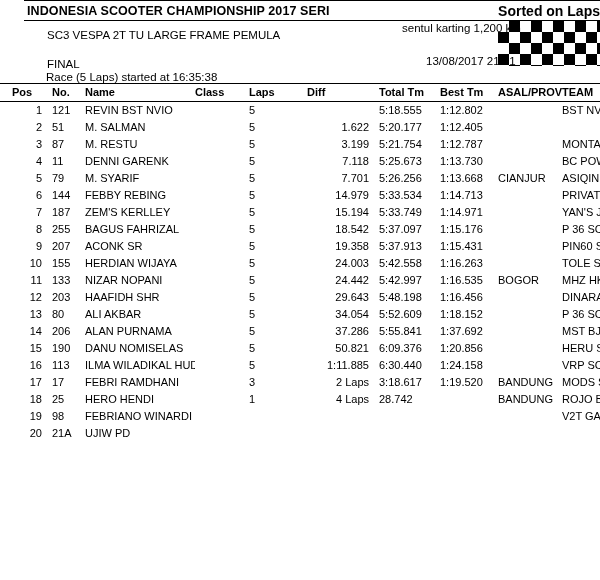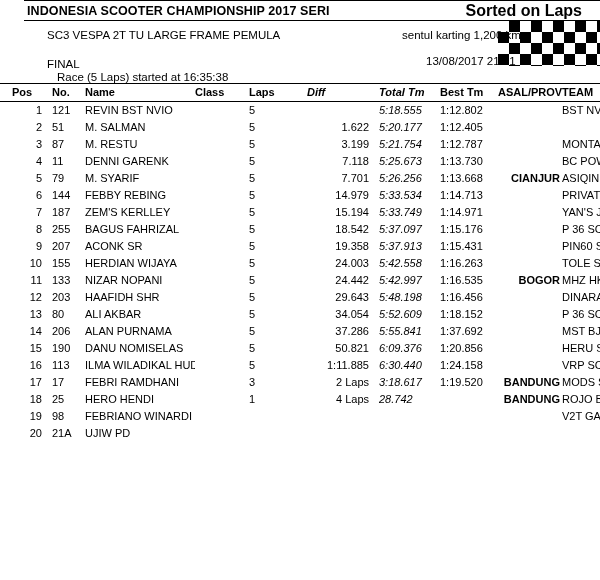--- a/index.html
+++ b/index.html
@@ -33,40 +33,40 @@
     justify-content: space-between;
     margin-left: 24px;
   }
   .title-bar .event-title {
     font-size: 12.5px;
     font-weight: bold;
     padding-left: 3px;
     letter-spacing: 0.1px;
   }
   .title-bar .sorted-on {
-    font-size: 16px;
+    font-size: 14px;
     font-weight: bold;
-    padding-right: 18px;
+    padding-right: 0;
   }
 
   
   .info-block {
     position: relative;
     height: 62px;
   }
   .info-line {
     position: absolute;
     font-size: 11.5px;
     white-space: nowrap;
     margin-left: 44px;
   }
   .info-class  { left: 3px;  top: 8px; }
   .info-final  { left: 3px;  top: 37px; }
-  .info-race   { left: 13px;  top: 50px; }
-  .info-track  { left: 358px; top: 8px; }
+  .info-race   { left: 2px;  top: 50px; }
+  .info-track  { left: 358px; top: 1px; }
   .info-date   { left: 382px; top: 34px; }
 
   
   .checker {
     position: absolute;
     right: 0px;
     top: 0px;
     width: 102px;
     height: 45px;
     background-image:
@@ -105,27 +105,27 @@
     line-height: 15px;
   }
   thead tr { border-bottom: 1px solid #000; }
 
   .c-pos   { width: 30px;  text-align: right; padding-right: 6px !important; }
   .c-no    { width: 30px;  text-align: left;  padding-left: 4px !important; }
   .c-name  { width: 110px; text-align: left;  padding-left: 3px !important; }
   .c-class { width: 50px;  text-align: left; }
   .c-laps  { width: 48px;  text-align: left;  padding-left: 4px !important; margin-left: 16px; }
   .c-diff  { width: 62px;  text-align: right; padding-right: 6px !important; }
-  .c-total { width: 58px;  text-align: left;  padding-left: 4px !important; font-style: italic; }
+  .c-total { width: 58px;  text-align: left;  padding-left: 4px !important; }
   .c-best  { width: 56px;  text-align: left;  padding-left: 3px !important; }
-  .c-asal  { width: 62px;  text-align: right;  padding-left: 2px !important; font-weight: bold; }
+  .c-asal  { width: 62px;  text-align: left;  padding-left: 2px !important; }
   .c-team  { width: 94px;  text-align: left;  padding-left: 2px !important; }
 
   th.c-pos   { text-align: left; padding-left: 12px !important; }
-  th.c-diff  { text-align: left; padding-left: 10px !important; font-style: italic; }
+  th.c-diff  { text-align: left; padding-left: 10px !important; }
 </style>
 </head>
 <body>
 
 <div class="page">
 
   <div class="title-bar">
     <span class="event-title">INDONESIA SCOOTER CHAMPIONSHIP 2017 SERI</span>
     <span class="sorted-on">Sorted on Laps</span>
   </div>

